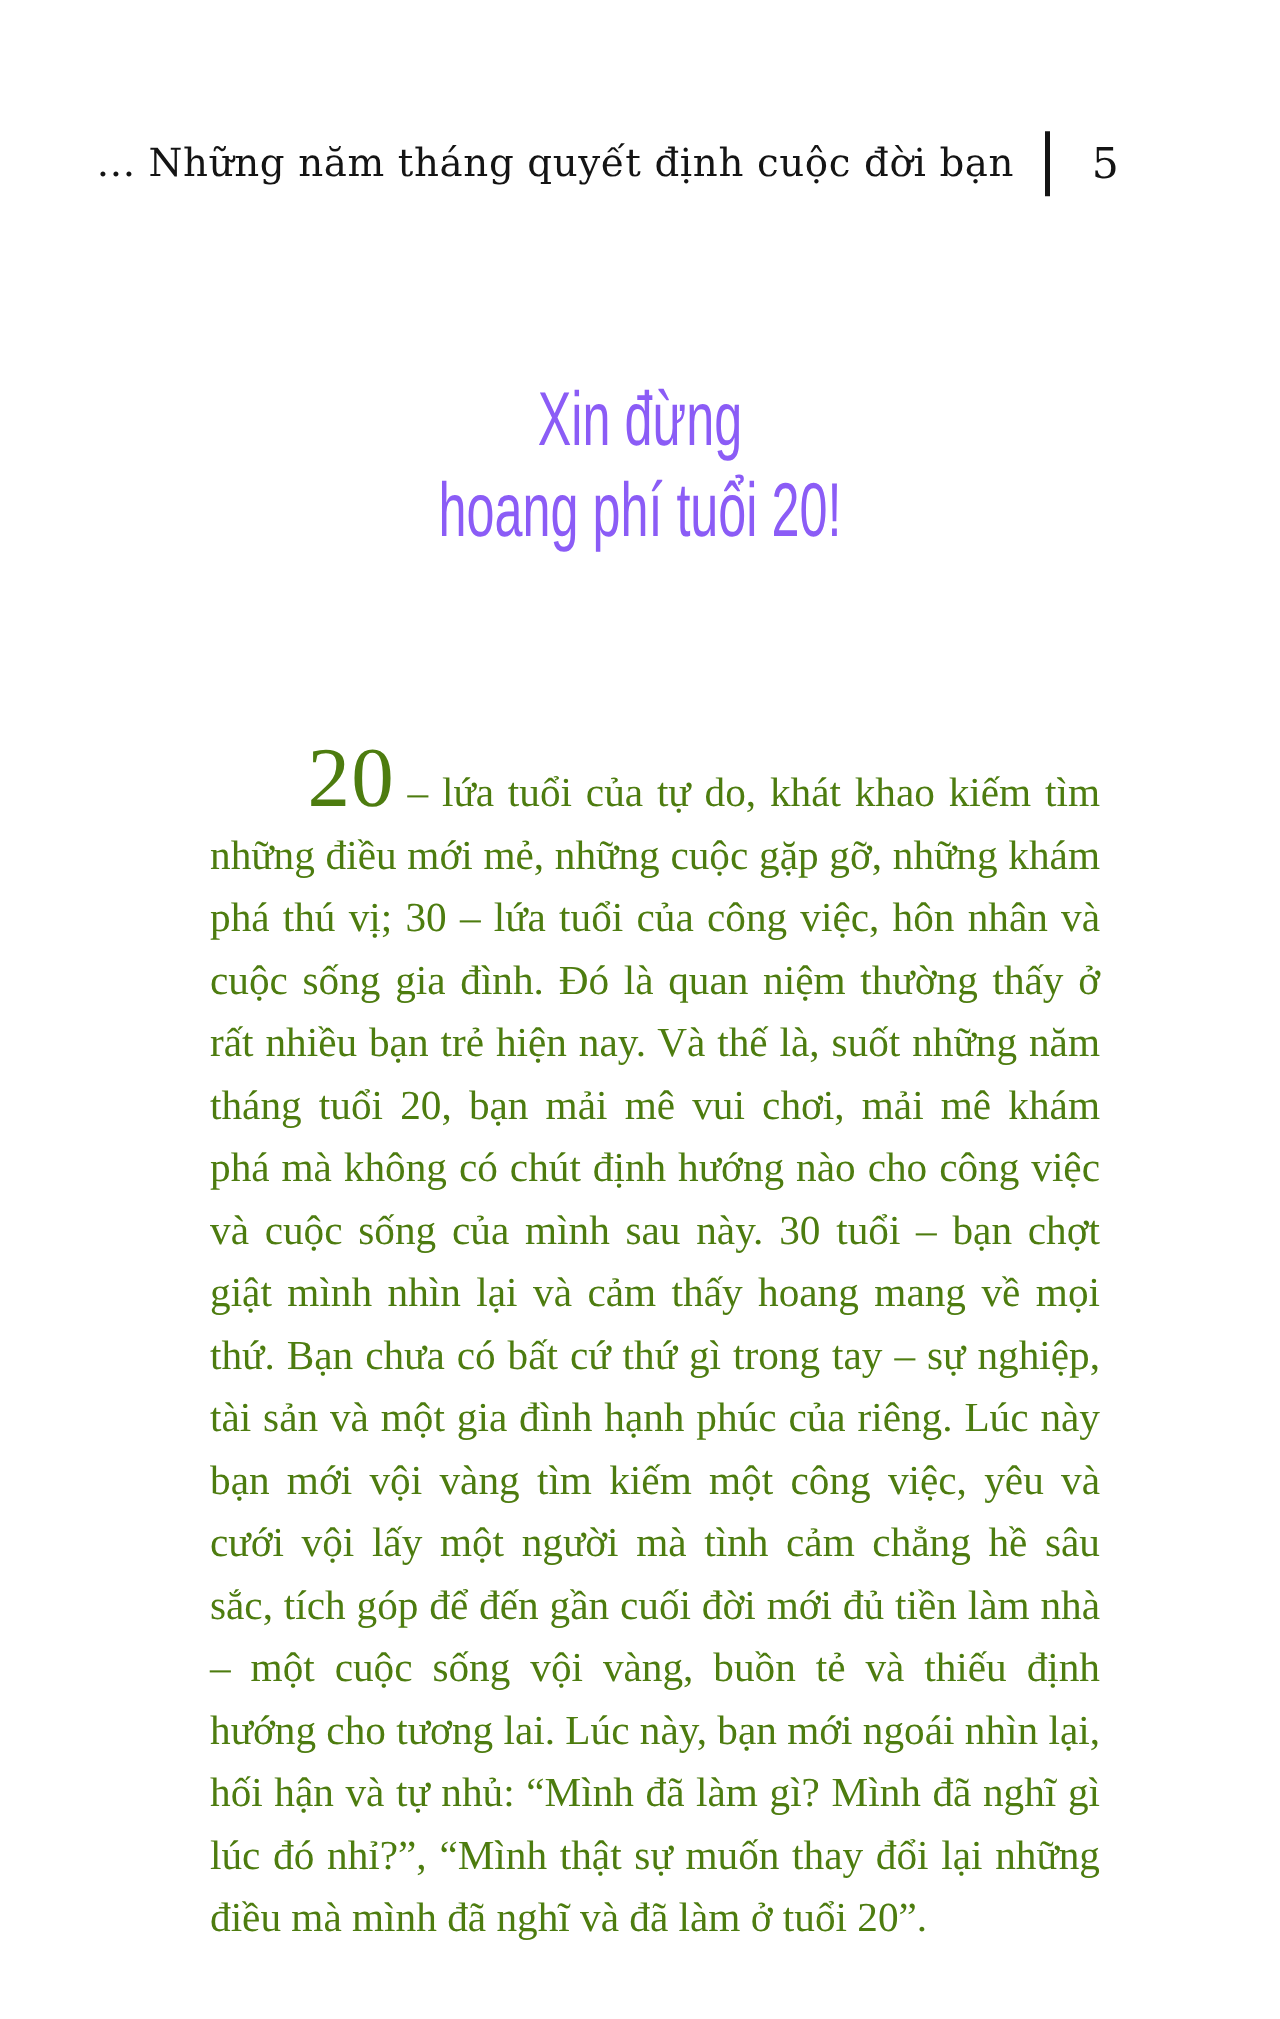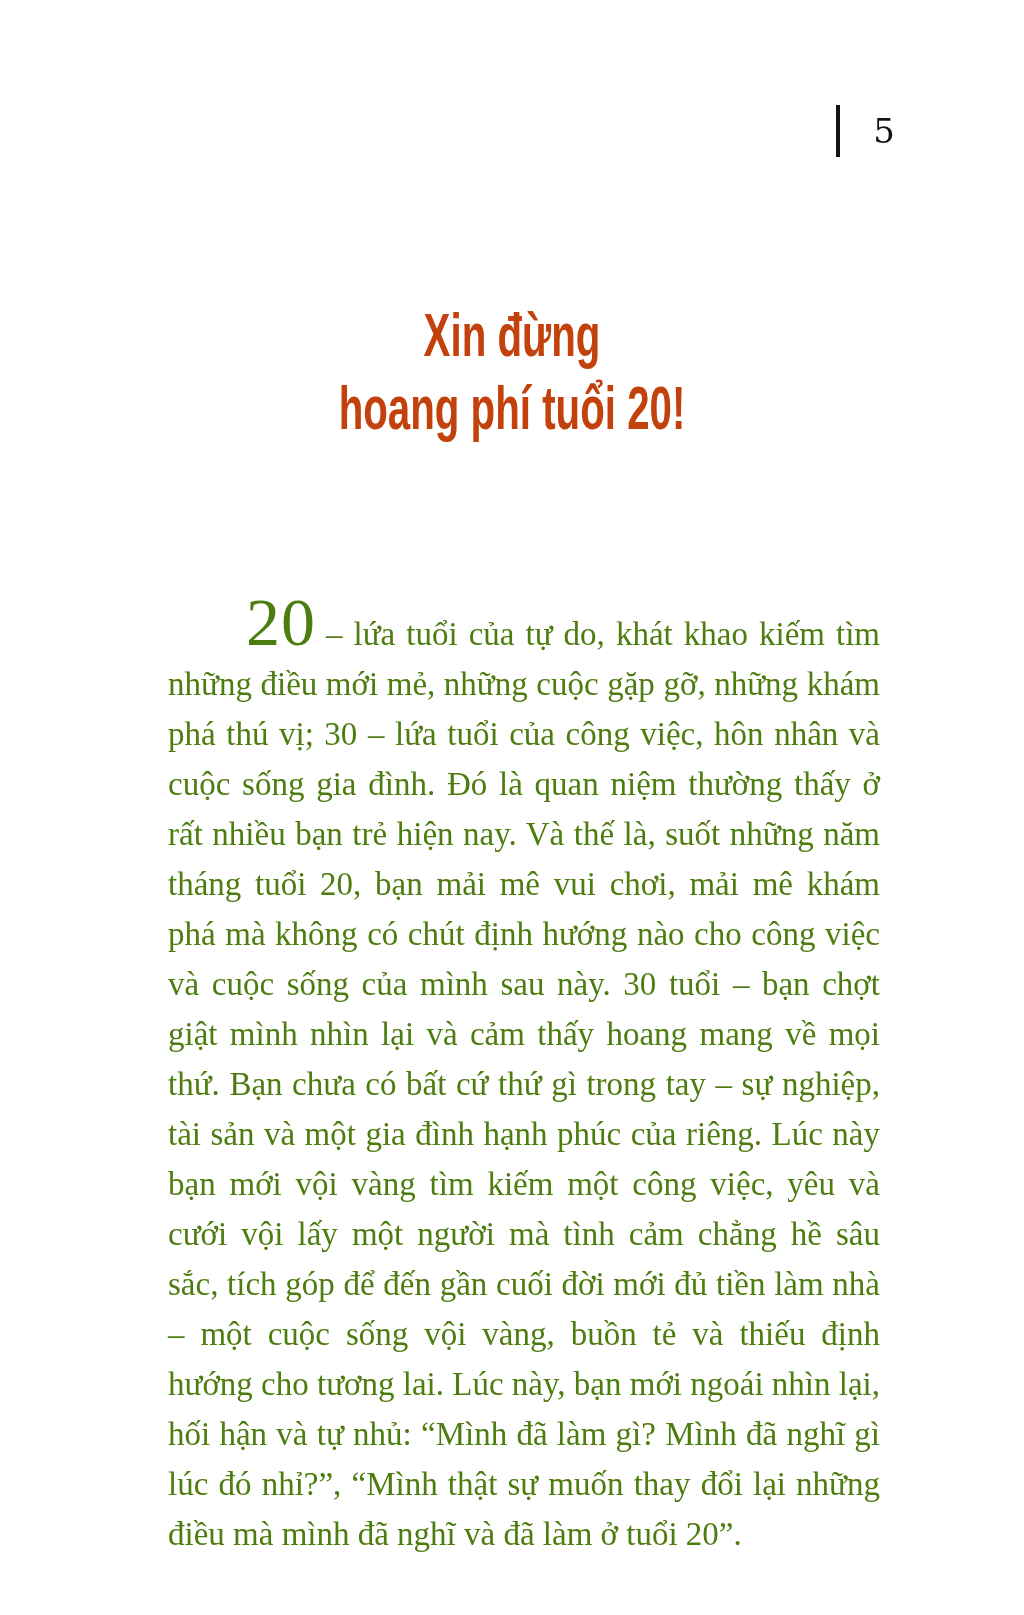--- a/index.html
+++ b/index.html
@@ -49,24 +49,24 @@
   }
 
   
   .chapter-title {
     position: absolute;
     top: 299px;
     left: 157px;
     width: 710px;
     text-align: center;
     font-family: "Liberation Sans", sans-serif;
-    font-weight: 700;
+    font-weight: 400;
     font-size: 61px;
     line-height: 73px;
-    color: #c2410c;
+    color: #8b5cf6;
   }
   .title-line {
     display: block;
     transform: scaleX(0.66);
     transform-origin: 50% 50%;
     white-space: nowrap;
     letter-spacing: 0px;
   }
 
   
@@ -91,20 +91,21 @@
   .paragraph-text {
     margin-left: 10px;
   }
 </style>
 </head>
 <body>
 
 <div class="page">
 
   <header class="running-header">
+    <span class="running-title">... Những năm tháng quyết định cuộc đời bạn</span>
     <span class="header-divider"></span>
     <span class="folio">5</span>
   </header>
 
   <h1 class="chapter-title">
     <span class="title-line">Xin đừng</span>
     <span class="title-line">hoang phí tuổi 20!</span>
   </h1>
 
   <p class="body-text"><span class="lead-number">20</span><span class="paragraph-text">– lứa tuổi của tự do, khát khao kiếm tìm những điều mới mẻ, những cuộc gặp gỡ, những khám phá thú vị; 30 – lứa tuổi của công việc, hôn nhân và cuộc sống gia đình. Đó là quan niệm thường thấy ở rất nhiều bạn trẻ hiện nay. Và thế là, suốt những năm tháng tuổi 20, bạn mải mê vui chơi, mải mê khám phá mà không có chút định hướng nào cho công việc và cuộc sống của mình sau này. 30 tuổi – bạn chợt giật mình nhìn lại và cảm thấy hoang mang về mọi thứ. Bạn chưa có bất cứ thứ gì trong tay – sự nghiệp, tài sản và một gia đình hạnh phúc của riêng. Lúc này bạn mới vội vàng tìm kiếm một công việc, yêu và cưới vội lấy một người mà tình cảm chẳng hề sâu sắc, tích góp để đến gần cuối đời mới đủ tiền làm nhà – một cuộc sống vội vàng, buồn tẻ và thiếu định hướng cho tương lai. Lúc này, bạn mới ngoái nhìn lại, hối hận và tự nhủ: “Mình đã làm gì? Mình đã nghĩ gì lúc đó nhỉ?”, “Mình thật sự muốn thay đổi lại những điều mà mình đã nghĩ và đã làm ở tuổi 20”.</span></p>

